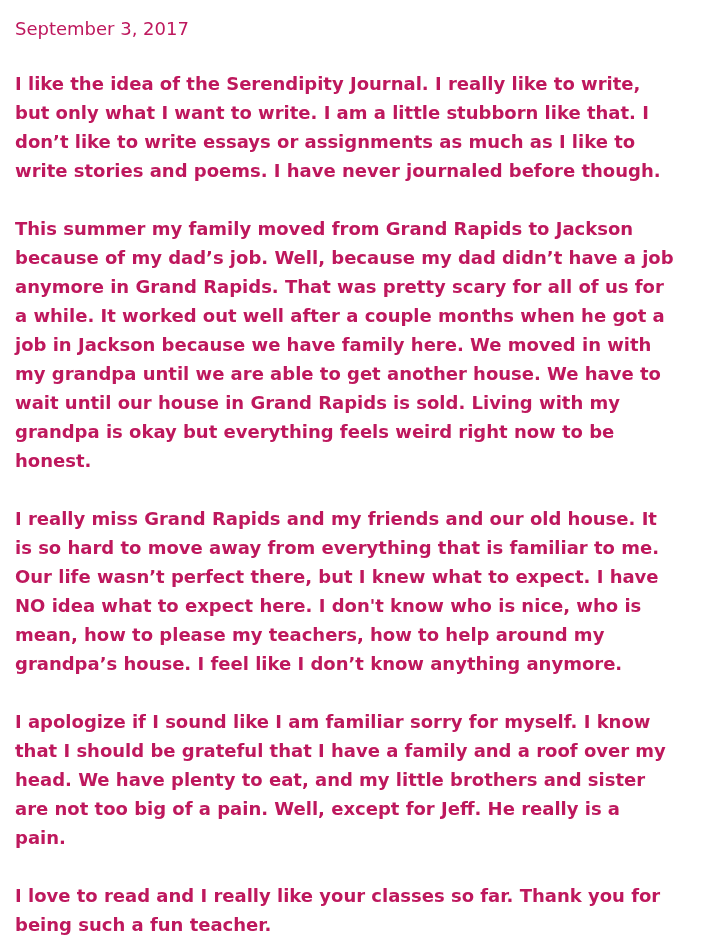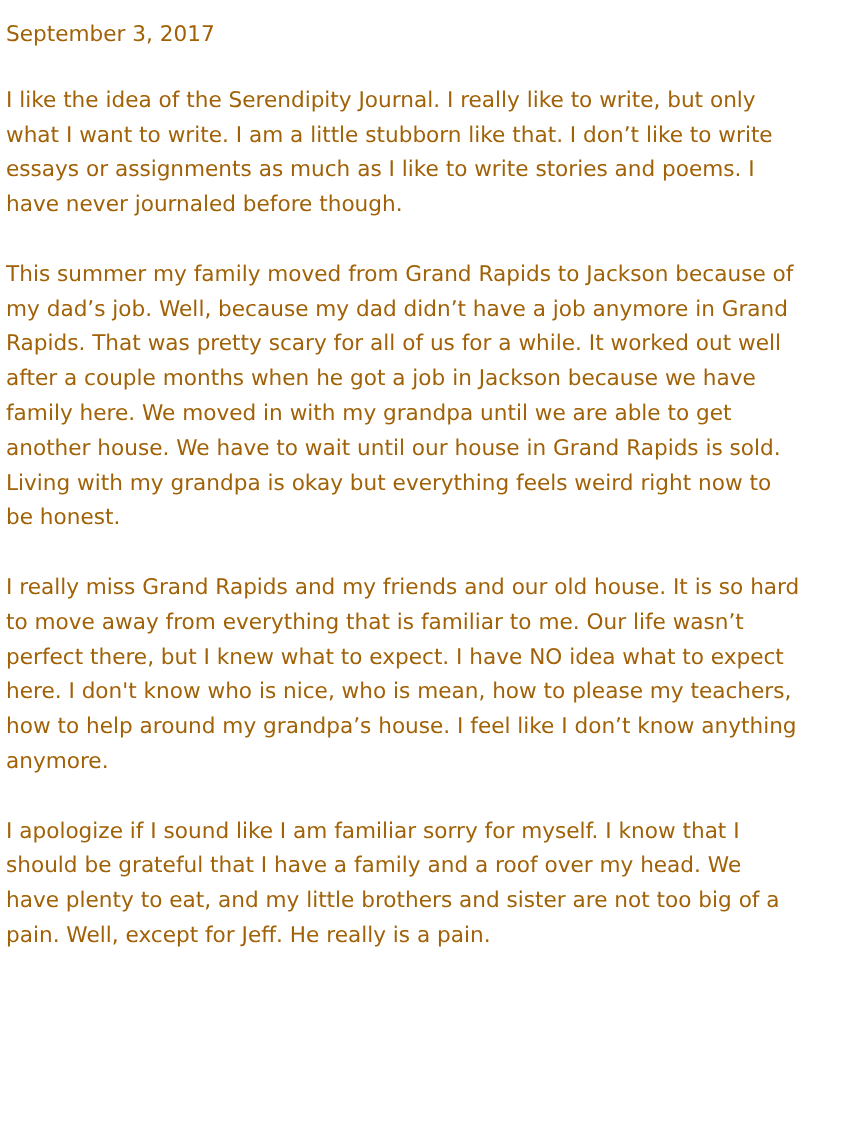--- a/index.html
+++ b/index.html
@@ -6,48 +6,50 @@
     margin: 0;
     padding: 0;
     background: #ffffff;
   }
   .page {
     position: relative;
     width: 707px;
     height: 942px;
     background: #ffffff;
     box-sizing: border-box;
-    padding: 14px 26px 20px 5px;
+    padding: 14px 26px 20px 15px;
     overflow: hidden;
     font-family: "DejaVu Sans", sans-serif;
-    color: #a16207;
+    color: #be185d;
     font-size: 18px;
     line-height: 29px;
   }
   .letter-header-line {
     margin: 0;
     white-space: nowrap;
   }
   .letter-body {
     margin-top: 26px;
     max-width: 662px;
   }
   .letter-paragraph {
     margin: 0 0 29px 0;
+    font-weight: bold;
   }
   .letter-paragraph:last-child {
     margin-bottom: 0;
   }
 </style>
 </head>
 <body>
 
 <div class="page">
   <p class="letter-header-line">September 3, 2017</p>
 
   <div class="letter-body">
     <p class="letter-paragraph">I like the idea of the Serendipity Journal. I really like to write, but only what I want to write. I am a little stubborn like that. I don’t like to write essays or assignments as much as I like to write stories and poems. I have never journaled before though.</p>
     <p class="letter-paragraph">This summer my family moved from Grand Rapids to Jackson because of my dad’s job. Well, because my dad didn’t have a job anymore in Grand Rapids. That was pretty scary for all of us for a while. It worked out well after a couple months when he got a job in Jackson because we have family here. We moved in with my grandpa until we are able to get another house. We have to wait until our house in Grand Rapids is sold. Living with my grandpa is okay but everything feels weird right now to be honest.</p>
     <p class="letter-paragraph">I really miss Grand Rapids and my friends and our old house. It is so hard to move away from everything that is familiar to me. Our life wasn’t perfect there, but I knew what to expect. I have NO idea what to expect here. I don't know who is nice, who is mean, how to please my teachers, how to help around my grandpa’s house. I feel like I don’t know anything anymore.</p>
     <p class="letter-paragraph">I apologize if I sound like I am familiar sorry for myself. I know that I should be grateful that I have a family and a roof over my head. We have plenty to eat, and my little brothers and sister are not too big of a pain. Well, except for Jeff. He really is a pain.</p>
+    <p class="letter-paragraph">I love to read and I really like your classes so far. Thank you for being such a fun teacher.</p>
   </div>
 
 </div>
 
 </body></html>

